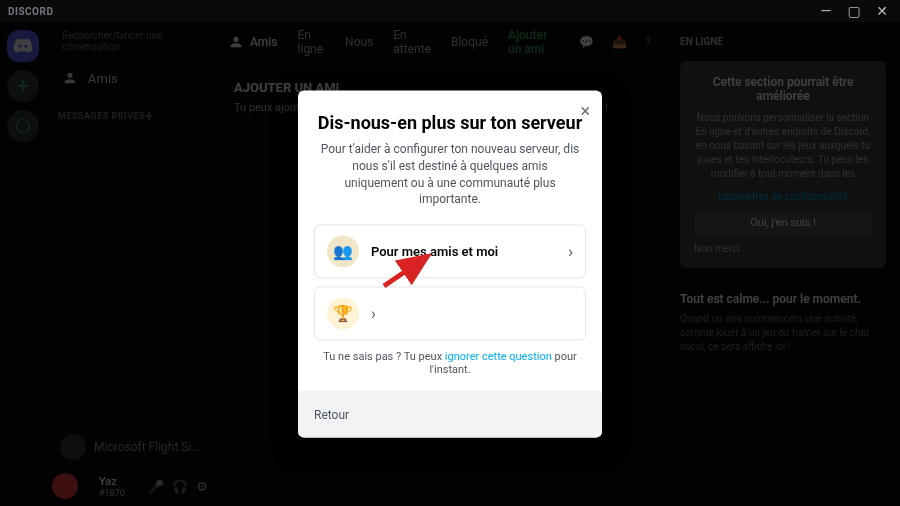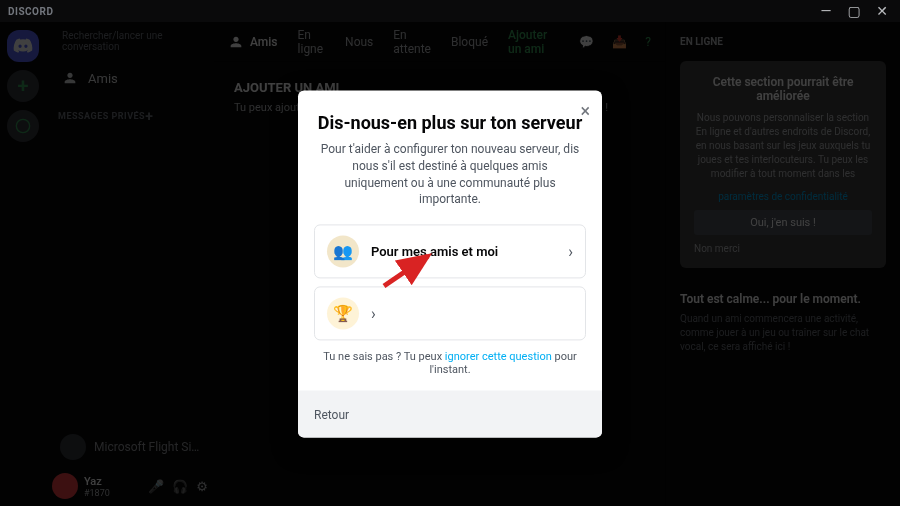--- a/index.html
+++ b/index.html
@@ -17,21 +17,21 @@
 .server-blob.explore{background:#36393f;color:#3ba55d}
 .dm-col{width:168px;background:#0a0a0b;display:flex;flex-direction:column;z-index:1}
 .dm-search{margin:8px 10px;height:22px;background:#0a0a0b;border-radius:3px;font-size:10px;color:#72767d;padding:0 6px;display:flex;align-items:center}
 .dm-friends{margin:4px 8px;padding:6px 8px;border-radius:4px;display:flex;align-items:center;gap:10px;color:#dcddde;font-size:13px;cursor:pointer}
 .dm-header{display:flex;justify-content:flex-start;align-items:center;padding:12px 12px 4px;font-size:9px;font-weight:700;color:#72767d;letter-spacing:0.5px}
 .dm-header .plus{cursor:pointer;font-size:14px}
 .dm-list{flex:1}
 .dm-item{margin:2px 8px;padding:4px 6px;display:flex;align-items:center;gap:8px;border-radius:4px;cursor:pointer}
 .dm-avatar{width:26px;height:26px;border-radius:50%;background:#5865f2;flex-shrink:0}
 .dm-name{font-size:12px;color:#96989d;white-space:nowrap;overflow:hidden;text-overflow:ellipsis}
-.user-panel{height:40px;background:#0a0a0b;display:flex;align-items:center;padding:0 6px;gap:6px}
+.user-panel{height:40px;background:#0a0a0b;display:flex;align-items:center;padding:0 6px;gap:21px}
 .user-avatar{width:26px;height:26px;border-radius:50%;background:#ed4245;flex-shrink:0}
 .user-info{flex:1;min-width:0}
 .user-name{font-size:11px;color:#fff;font-weight:500}
 .user-tag{font-size:9px;color:#b9bbbe}
 .user-icons{display:flex;gap:8px;color:#b9bbbe}
 .user-icons span{cursor:pointer;font-size:13px}
 .main{flex:1;background:#0a0a0b;display:flex;z-index:1}
 .main-center{flex:1;display:flex;flex-direction:column}
 .top-tabs{height:40px;display:flex;align-items:center;padding:0 14px;gap:20px;border-bottom:1px solid rgba(0,0,0,0.3);font-size:12px}
 .tab-item{color:#b9bbbe;cursor:pointer}

